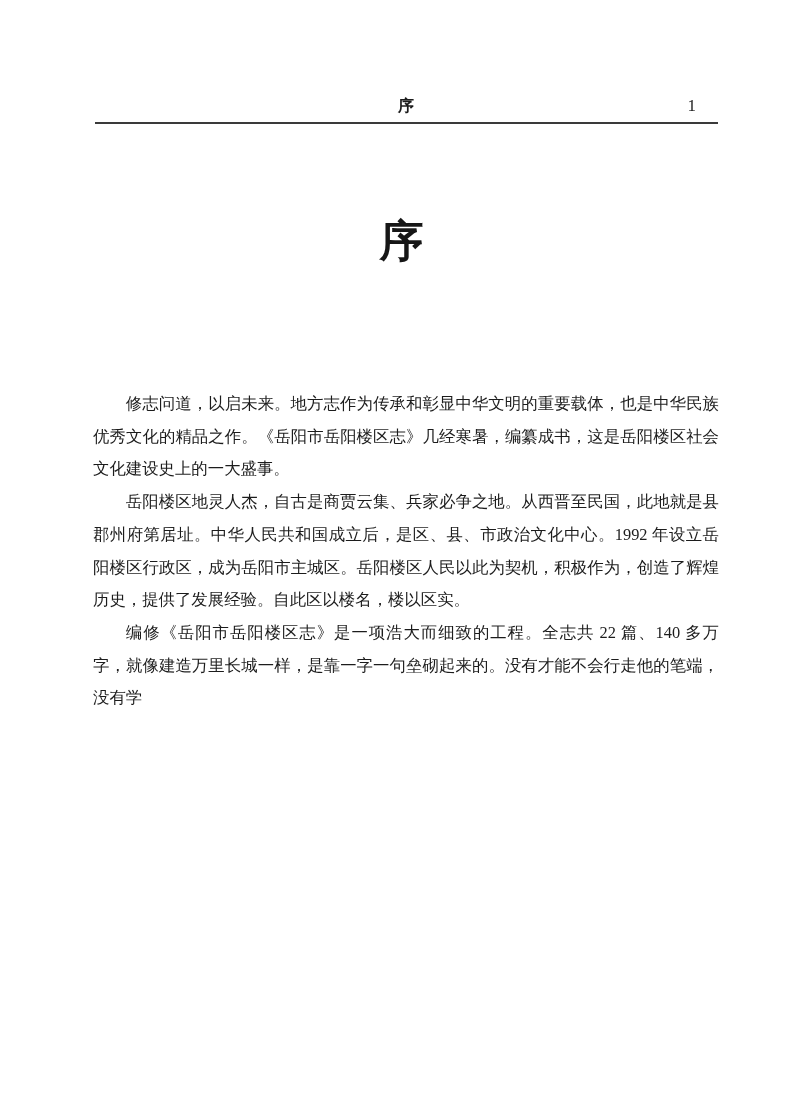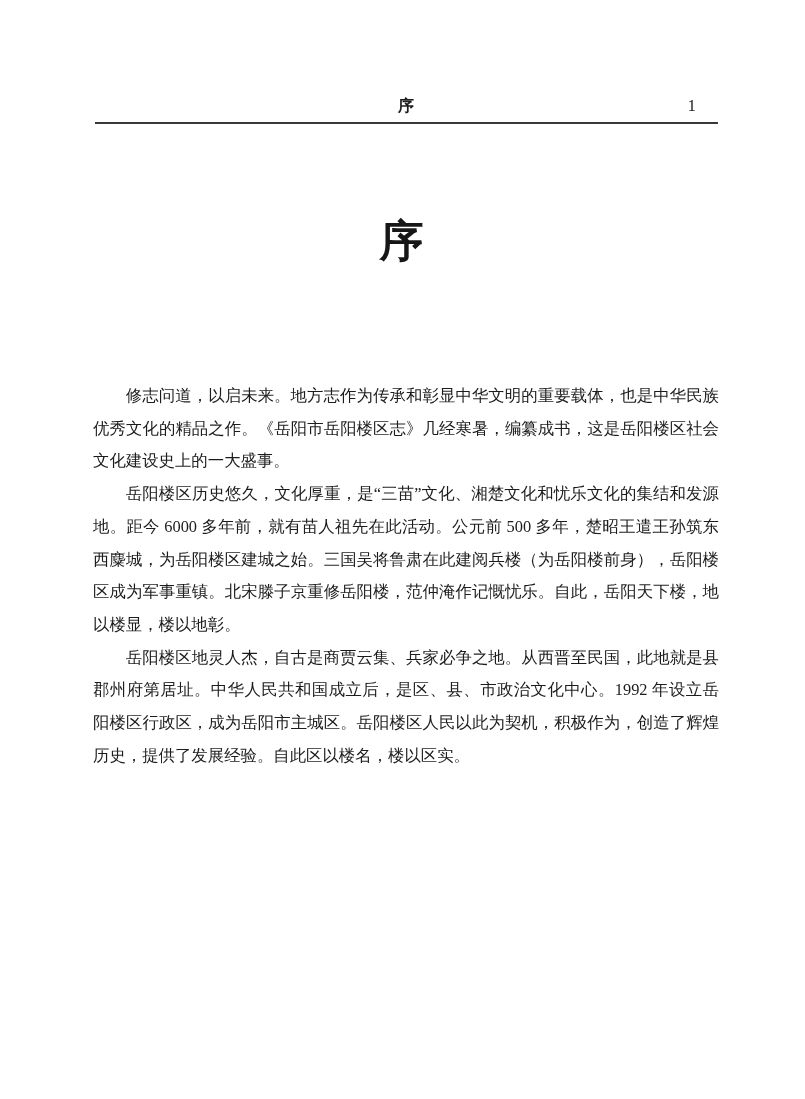--- a/index.html
+++ b/index.html
@@ -55,21 +55,21 @@
     width: 805px;
     margin: 0;
     text-align: center;
     font-size: 44px;
     font-weight: 700;
     letter-spacing: 2px;
     color: #161616;
   }
   .body-text {
     position: absolute;
-    top: 380px;
+    top: 388px;
     left: 93px;
     width: 626px;
     font-size: 16.4px;
     line-height: 32.7px;
     text-align: justify;
     color: #1c1c1c;
   }
   .body-text p {
     margin: 0;
     text-indent: 2em;
@@ -85,17 +85,17 @@
     <span class="running-title">序</span>
     <span class="page-number">1</span>
   </div>
 
   <div class="header-rule"></div>
 
   <h1 class="doc-title">序</h1>
 
   <main class="body-text">
     <p>修志问道，以启未来。地方志作为传承和彰显中华文明的重要载体，也是中华民族优秀文化的精品之作。《岳阳市岳阳楼区志》几经寒暑，编纂成书，这是岳阳楼区社会文化建设史上的一大盛事。</p>
-    <p>岳阳楼区历史悠久，文化厚重，是“三苗”文化、湘楚文化和忧乐文化的集结和发源地。距今 6000 多年前，就有苗人祖先在此活动。公元前 500 多年，楚昭王遣王孙筑东西麋城，为岳阳楼区建城之始。三国吴将鲁肃在此建阅兵楼（为岳阳楼前身），岳阳楼区成为军事重镇。北宋滕子京重修岳阳楼，范仲淹作记慨忧乐。自此，岳阳天下楼，地以楼显，楼以地彰。</p>
     <p>岳阳楼区地灵人杰，自古是商贾云集、兵家必争之地。从西晋至民国，此地就是县郡州府第居址。中华人民共和国成立后，是区、县、市政治文化中心。1992 年设立岳阳楼区行政区，成为岳阳市主城区。岳阳楼区人民以此为契机，积极作为，创造了辉煌历史，提供了发展经验。自此区以楼名，楼以区实。</p>
+    <p>编修《岳阳市岳阳楼区志》是一项浩大而细致的工程。全志共 22 篇、140 多万字，就像建造万里长城一样，是靠一字一句垒砌起来的。没有才能不会行走他的笔端，没有学</p>
   </main>
 
 </div>
 
 </body></html>

